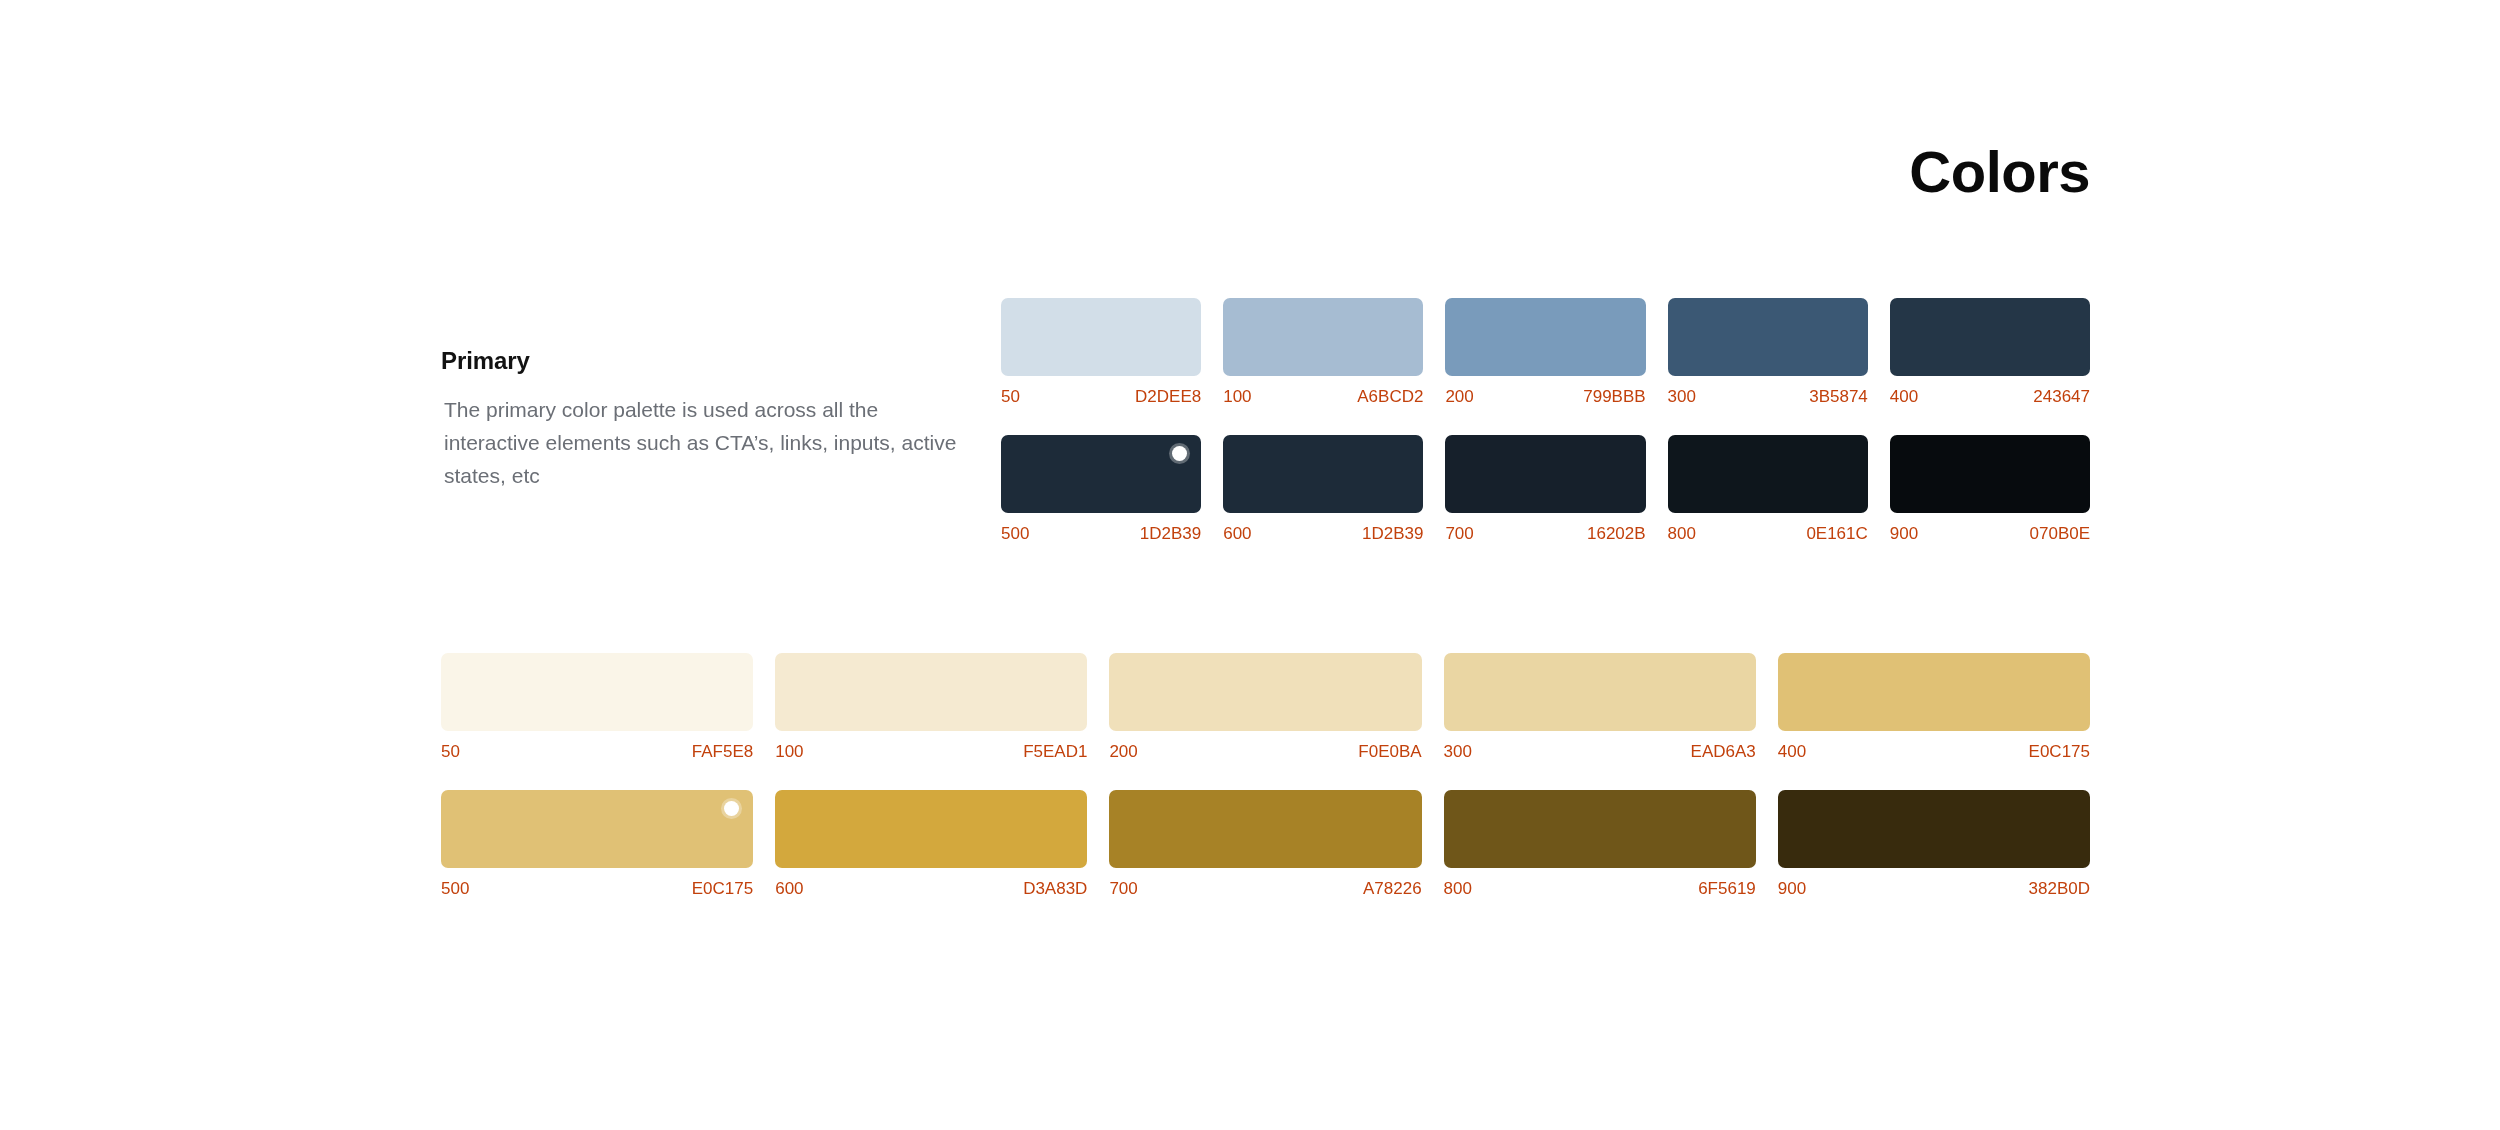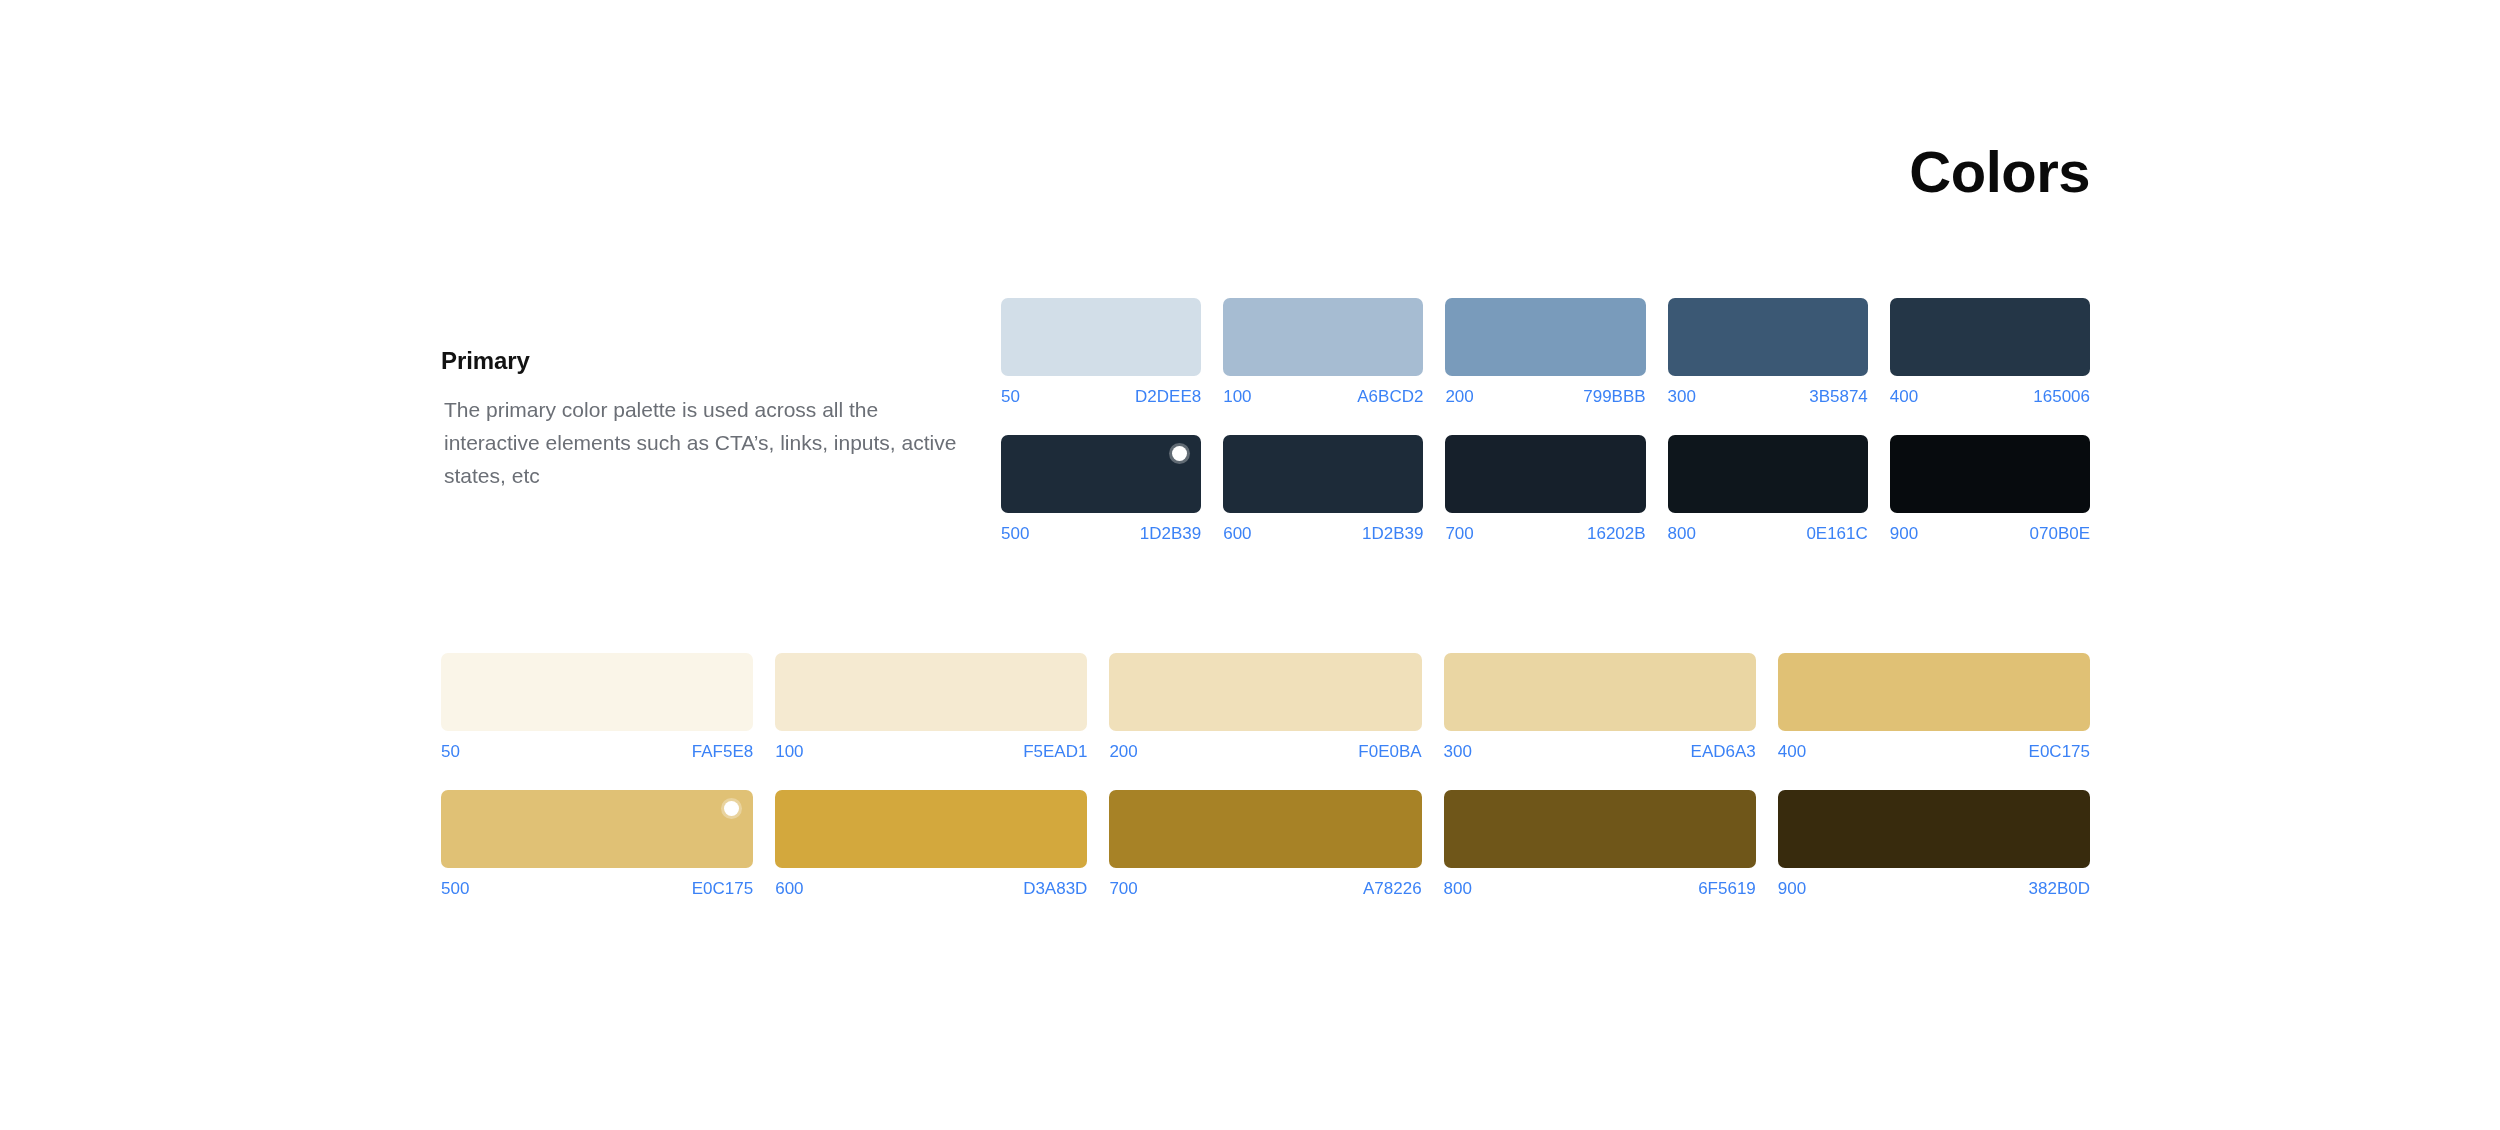--- a/index.html
+++ b/index.html
@@ -105,21 +105,21 @@
     box-shadow: 0 0 0 3px rgba(255,255,255,0.30);
   }
   .swatch-meta {
     display: flex;
     flex-direction: row;
     justify-content: space-between;
     align-items: baseline;
     margin-top: 11px;
     font-size: 17px;
     line-height: 20px;
-    color: #3b82f6;
+    color: #c2410c;
     white-space: nowrap;
   }
   .swatch-step { }
   .swatch-hex  { }
 </style>
 </head>
 <body style="background: rgb(255, 255, 255);">
 
 <div class="page">
 
@@ -157,21 +157,21 @@
             <div class="swatch-chip" style="background-color: rgb(59, 88, 116);"></div>
             <div class="swatch-meta">
               <span class="swatch-step">300</span>
               <span class="swatch-hex">3B5874</span>
             </div>
           </div>
           <div class="swatch">
             <div class="swatch-chip" style="background-color: rgb(36, 54, 71);"></div>
             <div class="swatch-meta">
               <span class="swatch-step">400</span>
-              <span class="swatch-hex">165006</span>
+              <span class="swatch-hex">243647</span>
             </div>
           </div>
         </div>
       <div class="swatch-row">
           <div class="swatch">
             <div class="swatch-chip" style="background-color: rgb(29, 43, 57);">
               <span class="swatch-dot"></span>
             </div>
             <div class="swatch-meta">
               <span class="swatch-step">500</span>

